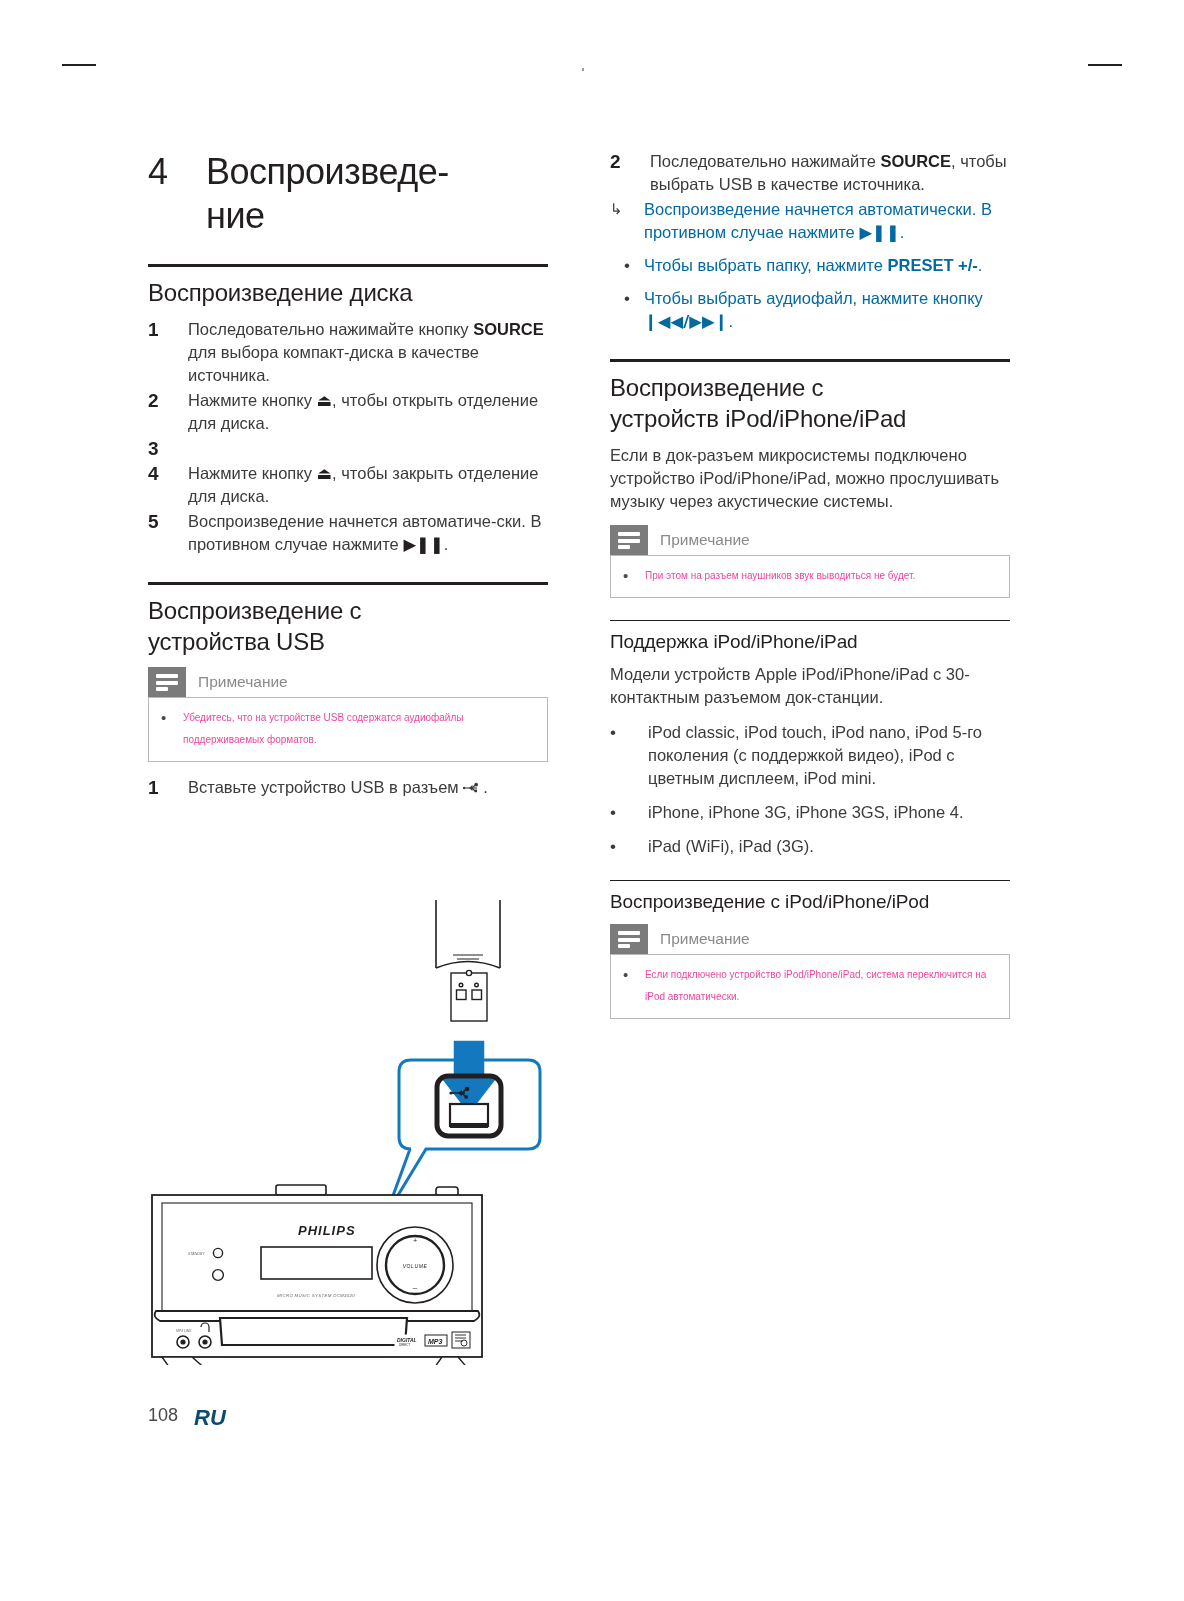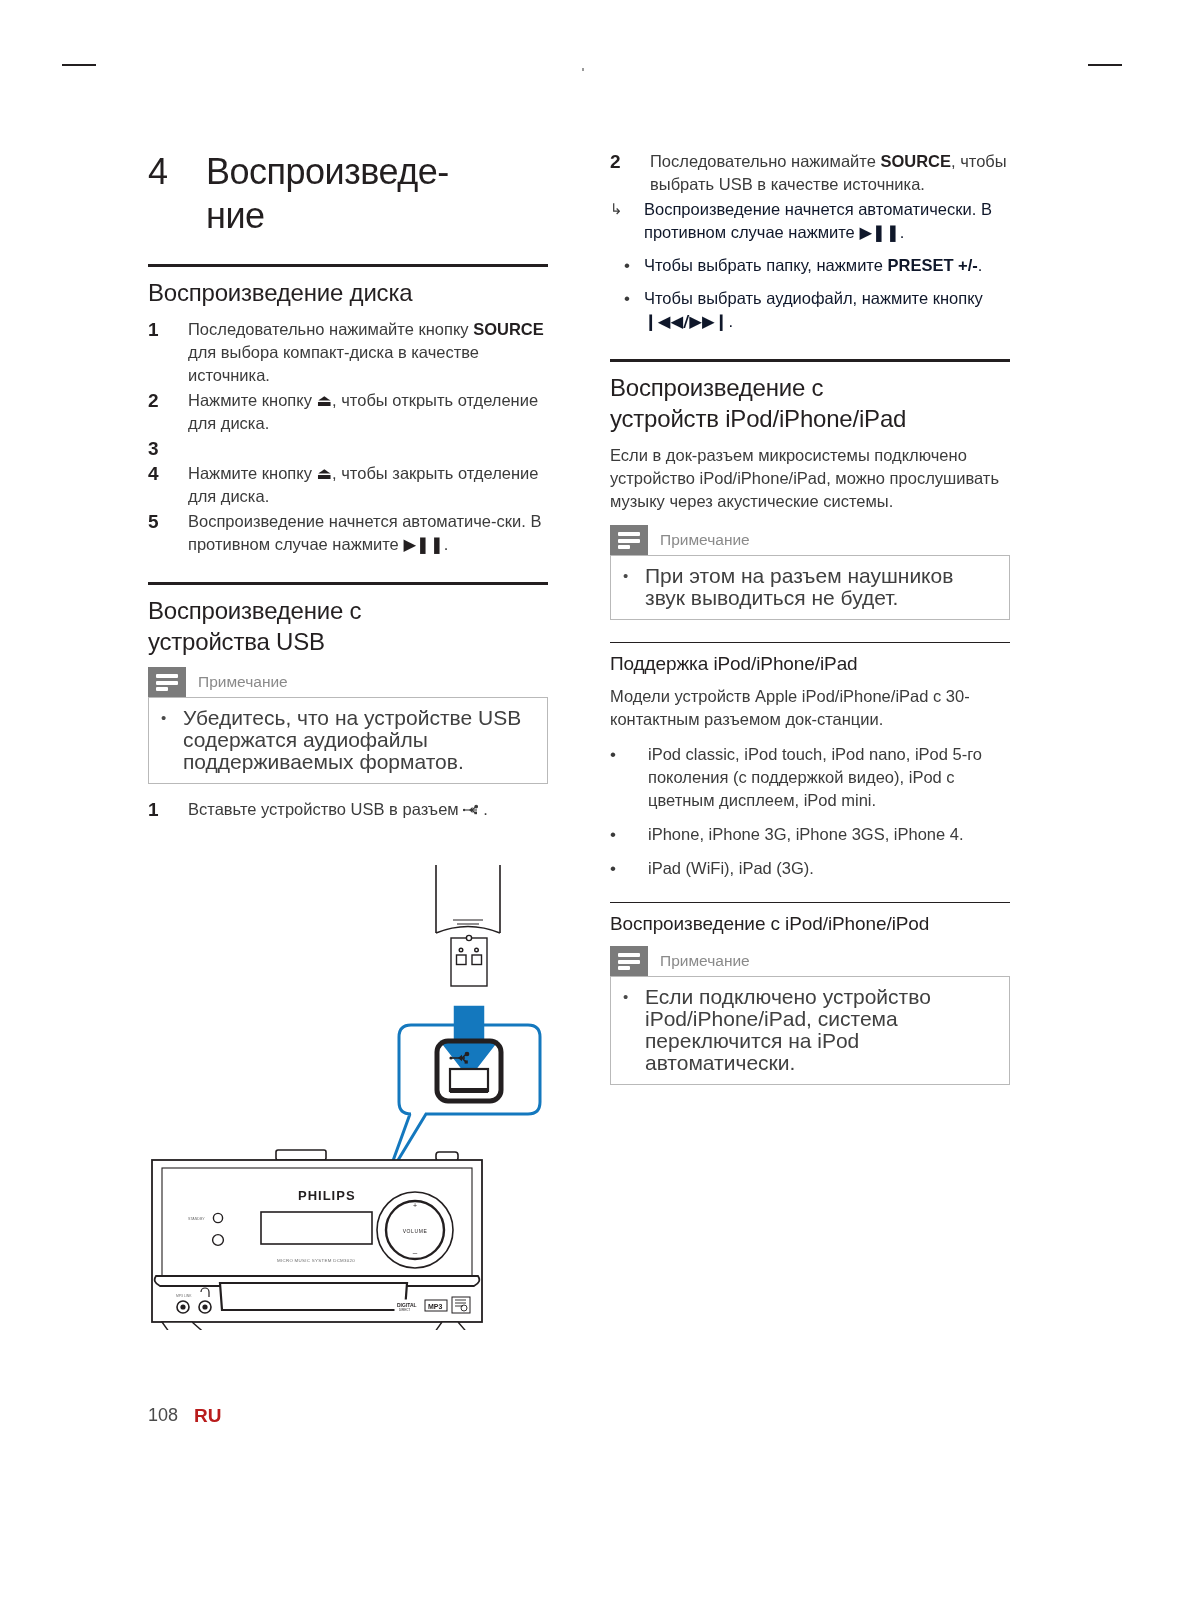--- a/index.html
+++ b/index.html
@@ -138,21 +138,21 @@
     font-size: 16px;
     line-height: 23px;
     color: #3b3b3b;
     text-align: left;
   }
   .sub-marker.arrow { font-size: 15px; }
   .sub-marker.dot   { text-align: center; font-size: 17px; }
   .sub-text {
     font-size: 16.5px;
     line-height: 23px;
-    color: #0f172a;
+    color: #0369a1;
     flex: 1;
   }
   .indent-arrow { margin-left: 40px; }
   .indent-dot   { margin-left: 40px; }
 
   
   ul.plain {
     list-style: none;
     margin: 6px 0 0 0;
     padding: 0;
@@ -221,53 +221,55 @@
     align-items: flex-start;
   }
   .note-body .bullet {
     width: 22px;
     flex: none;
     font-size: 15px;
     line-height: 22px;
     color: #4a4a4a;
   }
   .note-body .txt {
-    font-size: 21px;
+    font-size: 10px;
     line-height: 22px;
-    color: #404040;
+    color: #ec4899;
     flex: 1;
   }
 
   
   .figure {
     position: absolute;
     left: 140px;
-    top: 860px;
+    top: 895px;
     width: 430px;
     height: 470px;
+    font-style: italic;
   }
   .figure svg { display: block; }
 
   
   .footer {
     position: absolute;
     left: 148px;
     top: 1405px;
     display: flex;
     align-items: flex-start;
   }
   .footer .pgnum {
     font-size: 18px;
     color: #4a4a4a;
     margin-right: 16px;
   }
   .footer .lang {
-    font-size: 19px;
+    font-size: 22px;
     font-weight: 700;
-    color: #b91c1c;
+    color: #0c4a6e;
+    font-style: italic;
   }
 
   .sym { font-family: "DejaVu Sans", sans-serif; }
 </style>
 </head>
 <body>
 
 <div class="page">
 
   <div class="crop crop-tl-h"></div>

